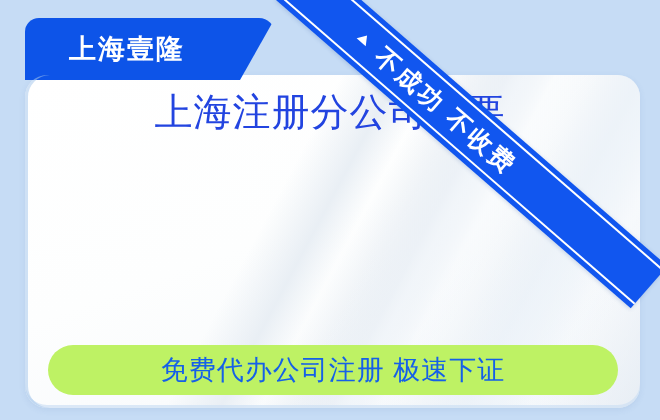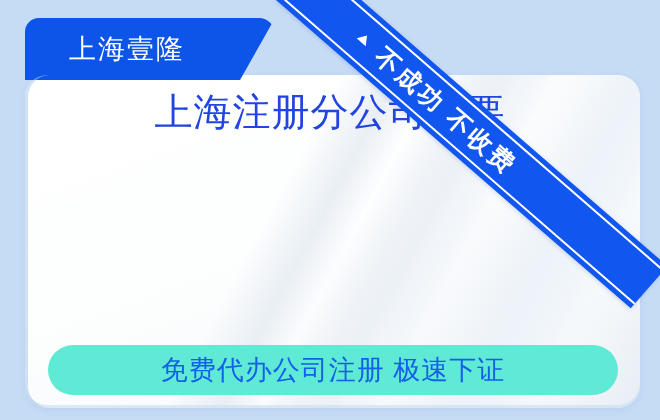--- a/index.html
+++ b/index.html
@@ -45,21 +45,21 @@
   }
   .brand-tab-label {
     position: absolute;
     left: 44px;
     top: 0;
     height: 62px;
     display: flex;
     align-items: center;
     color: #ffffff;
     font-size: 27px;
-    font-weight: 400;
+    font-weight: 700;
     letter-spacing: 2px;
     white-space: nowrap;
     z-index: 5;
   }
 
   
   .card {
     position: absolute;
     left: 25px;
     top: 75px;
@@ -117,21 +117,21 @@
   }
 
   
   .slogan-bar {
     position: absolute;
     left: 48px;
     top: 345px;
     width: 570px;
     height: 50px;
     border-radius: 25px;
-    background: #5eead4;
+    background: #bef264;
     display: flex;
     align-items: center;
     justify-content: center;
     z-index: 3;
   }
   .slogan-text {
     color: #1560e8;
     font-size: 27px;
     font-weight: 500;
     letter-spacing: 1px;

